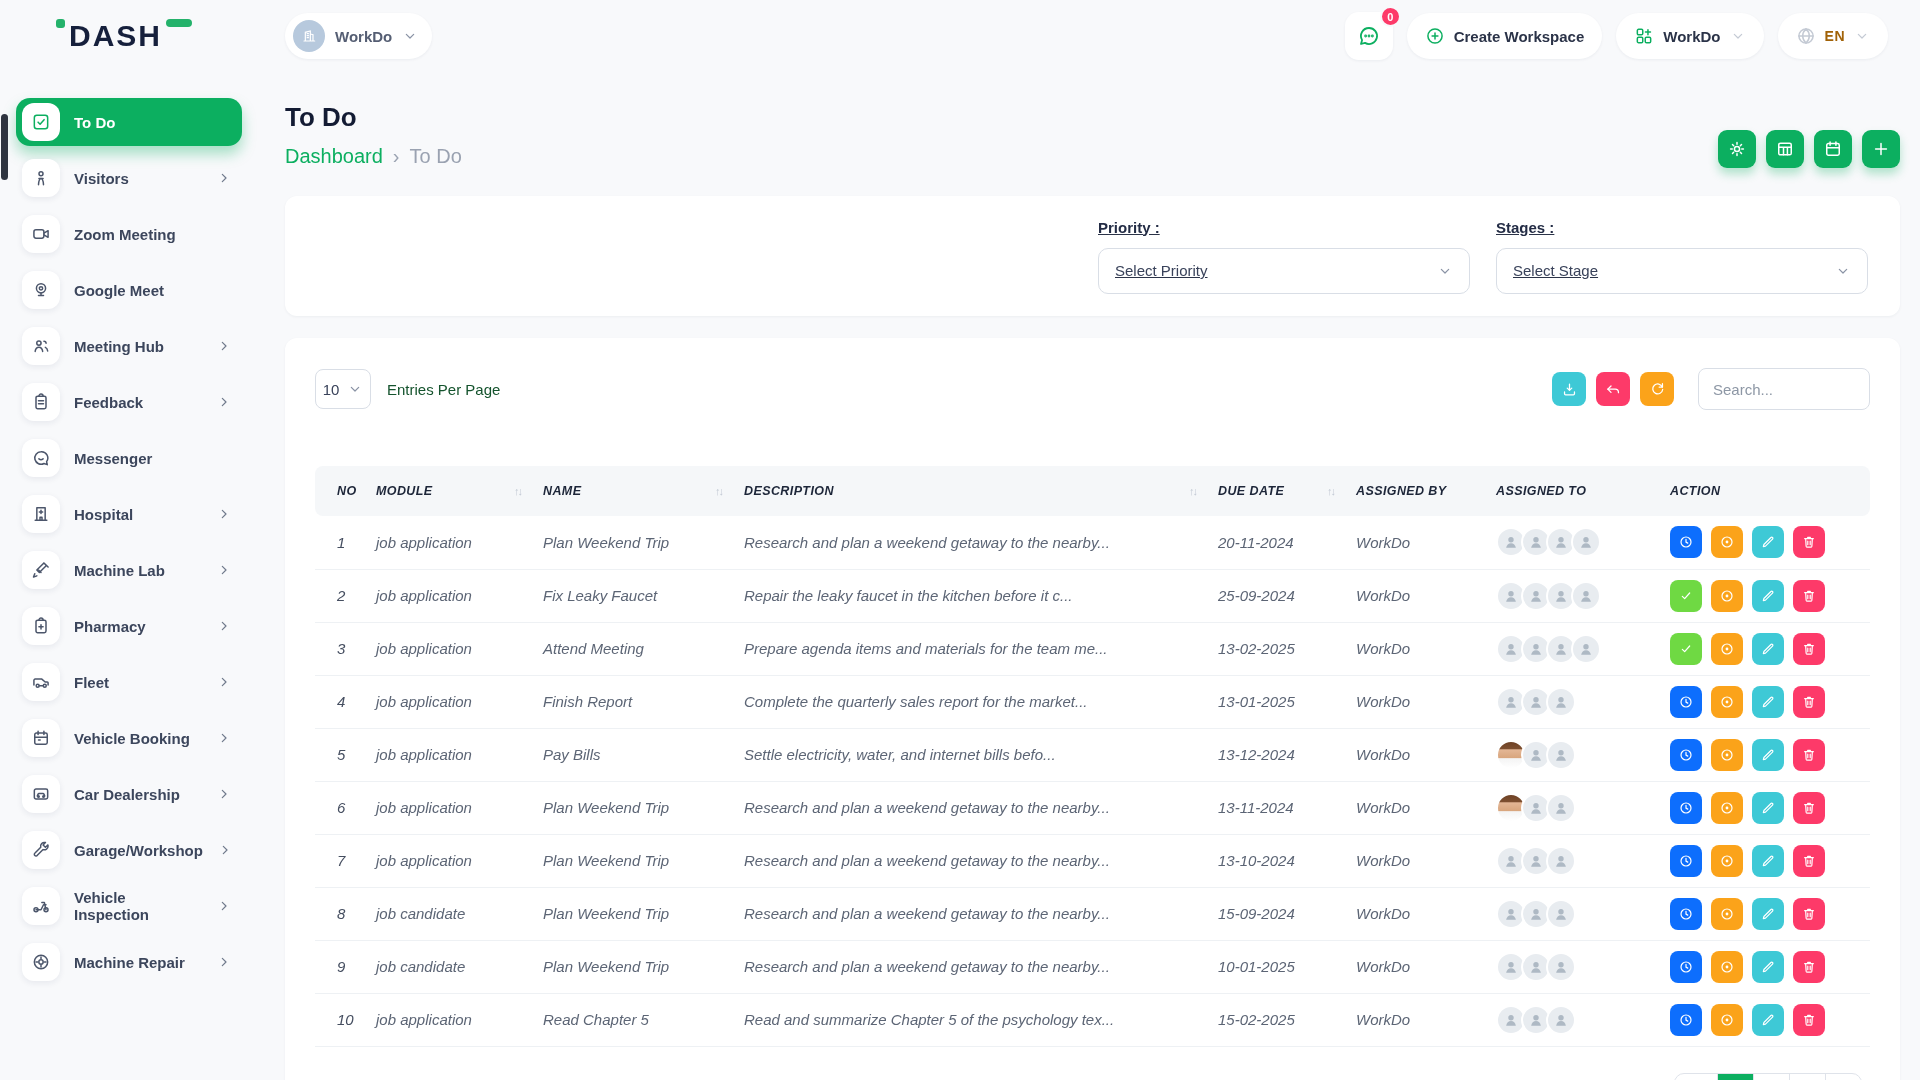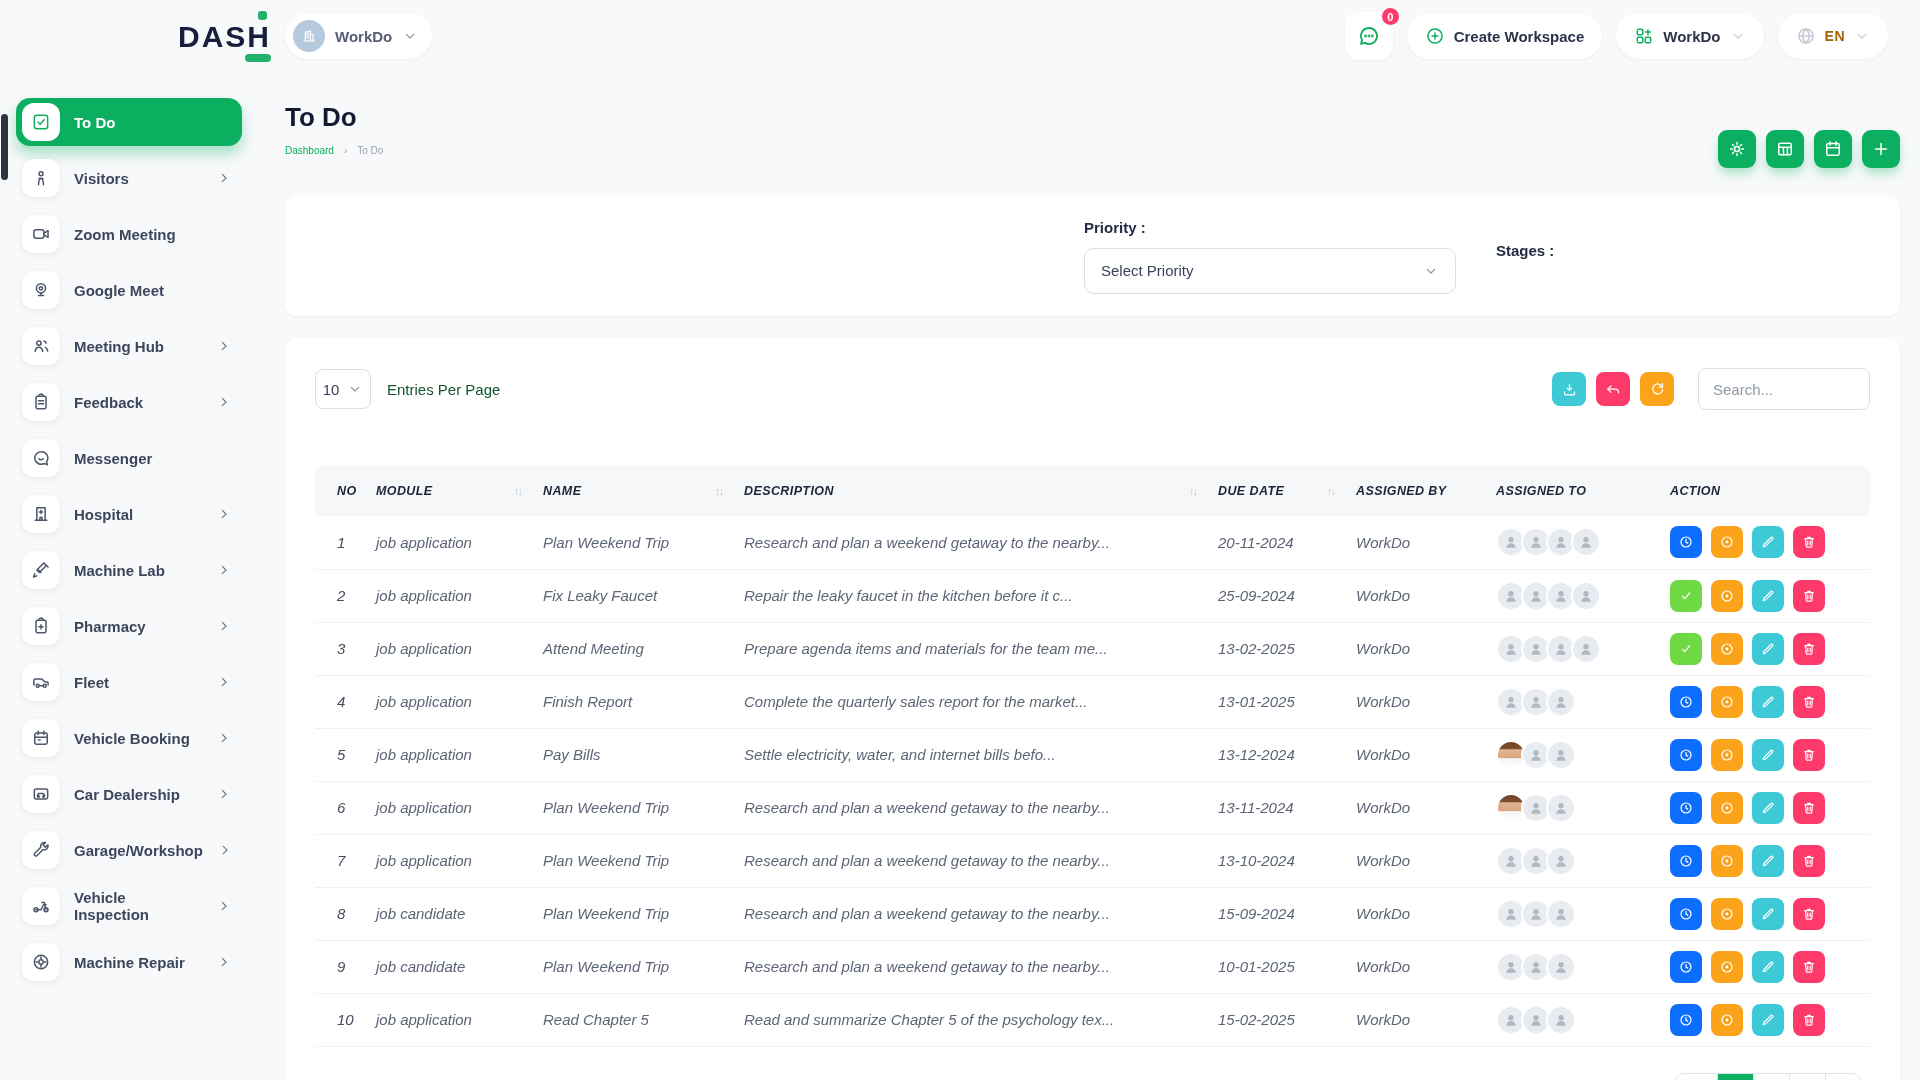--- a/index.html
+++ b/index.html
@@ -3,21 +3,21 @@
 <meta charset="utf-8">
 <style>
   *{margin:0;padding:0;box-sizing:border-box;}
   html,body{background:#eef0f3;}
   .app{position:relative;width:1920px;height:1080px;background:#f8f9fb;overflow:hidden;
        font-family:"Liberation Sans","DejaVu Sans",sans-serif;color:#2b3348;}
 
   
   .topbar{position:absolute;top:0;left:0;right:0;height:72px;display:flex;align-items:center;
           padding:0 32px 0 56px;gap:14px;}
-  .logo{display:flex;align-items:flex-end;width:215px;flex-direction:column;}
+  .logo{display:flex;align-items:flex-start;width:215px;}
   .logo-dot{width:9px;height:9px;border-radius:3px;background:#24b26b;margin-right:4px;}
   .logo-text{font-size:30px;font-weight:800;letter-spacing:2px;color:#16203c;}
   .logo-dash{width:26px;height:8px;border-radius:4px;background:#24b26b;margin-left:4px;}
   .ws-pill{display:flex;align-items:center;gap:10px;background:#fff;height:46px;border-radius:24px;
            padding:0 14px 0 8px;box-shadow:0 1px 3px rgba(20,30,60,.06);cursor:pointer;}
   .ws-avatar{width:32px;height:32px;border-radius:50%;background:#b7c9dd;color:#fff;
              display:flex;align-items:center;justify-content:center;}
   .ws-label{font-size:15px;font-weight:600;color:#555e73;}
   .chev{color:#8a93a5;display:flex;align-items:center;}
   .spacer{flex:1;}
@@ -45,31 +45,31 @@
   .side-label{font-size:15px;font-weight:600;color:#3c465c;flex:1;}
   .side-chevron{color:#707a8c;display:flex;}
   .side-item.active{background:#0caf60;box-shadow:0 8px 14px rgba(12,175,96,.35);}
   .side-item.active .side-label{color:#fff;}
   .side-item.active .side-icon-box{color:#0caf60;box-shadow:none;}
 
   
   .main{position:absolute;left:285px;top:72px;width:1615px;bottom:0;}
   .page-head{display:flex;justify-content:space-between;align-items:flex-start;padding-top:30px;}
   .page-title{font-size:26px;font-weight:700;color:#131b33;}
-  .breadcrumb{display:flex;align-items:center;gap:10px;margin-top:12px;font-size:10px;}
+  .breadcrumb{display:flex;align-items:center;gap:10px;margin-top:12px;font-size:20px;}
   .bc-link{color:#0caf60;cursor:pointer;}
   .bc-sep{color:#9aa2b1;}
   .bc-current{color:#9aa2b1;}
   .head-actions{display:flex;gap:10px;padding-top:28px;}
   .sq-btn{width:38px;height:38px;border-radius:9px;background:#0caf60;border:none;color:#fff;cursor:pointer;
           display:flex;align-items:center;justify-content:center;box-shadow:0 6px 10px rgba(12,175,96,.3);}
 
   .filter-card{margin-top:28px;height:120px;background:#fff;border-radius:12px;
                box-shadow:0 1px 3px rgba(20,30,60,.05);display:flex;justify-content:flex-end;
-               align-items:center;gap:40px;padding:0 32px;}
+               align-items:center;gap:26px;padding:0 32px;text-decoration:underline;}
   .filter-group{width:372px;}
   .filter-label{display:block;font-size:15px;font-weight:700;color:#232c45;margin-bottom:12px;}
   .select{height:46px;border:1px solid #d9dee6;border-radius:10px;display:flex;align-items:center;
           justify-content:space-between;padding:0 16px;font-size:15px;color:#39425a;cursor:pointer;background:#fff;}
 
   .table-card{margin-top:22px;background:#fff;border-radius:12px;box-shadow:0 1px 3px rgba(20,30,60,.05);
               padding:30px 30px 0;height:780px;overflow:hidden;}
   .controls{display:flex;align-items:center;}
   .entries{display:flex;align-items:center;gap:16px;}
   .entries-select{width:56px;height:40px;border:1px solid #d9dee6;border-radius:8px;background:#fff;
@@ -481,20 +481,28 @@
           <span>Select Priority</span>
           <span class="chev">
               <svg width="16" height="16" viewBox="0 0 24 24" fill="none" stroke="currentColor" stroke-width="1.8" stroke-linecap="round" stroke-linejoin="round">
                 <path d="M6.5 9.5L12 15l5.5-5.5"></path>
               </svg>
             </span>
         </div>
       </div>
       <div class="filter-group">
         <label class="filter-label">Stages :</label>
+        <div class="select">
+          <span>Select Stage</span>
+          <span class="chev">
+              <svg width="16" height="16" viewBox="0 0 24 24" fill="none" stroke="currentColor" stroke-width="1.8" stroke-linecap="round" stroke-linejoin="round">
+                <path d="M6.5 9.5L12 15l5.5-5.5"></path>
+              </svg>
+            </span>
+        </div>
       </div>
     </section>
 
     <section class="table-card">
       <div class="controls">
         <div class="entries">
           <div class="entries-select">
             <span>10</span>
             <span class="chev">
                 <svg width="16" height="16" viewBox="0 0 24 24" fill="none" stroke="currentColor" stroke-width="1.8" stroke-linecap="round" stroke-linejoin="round">

